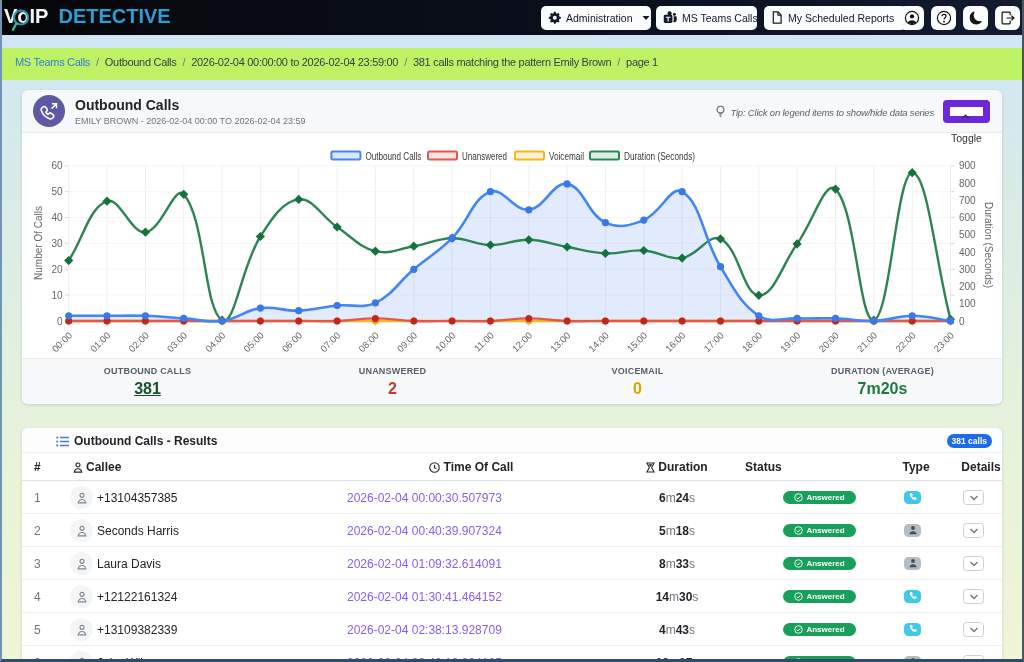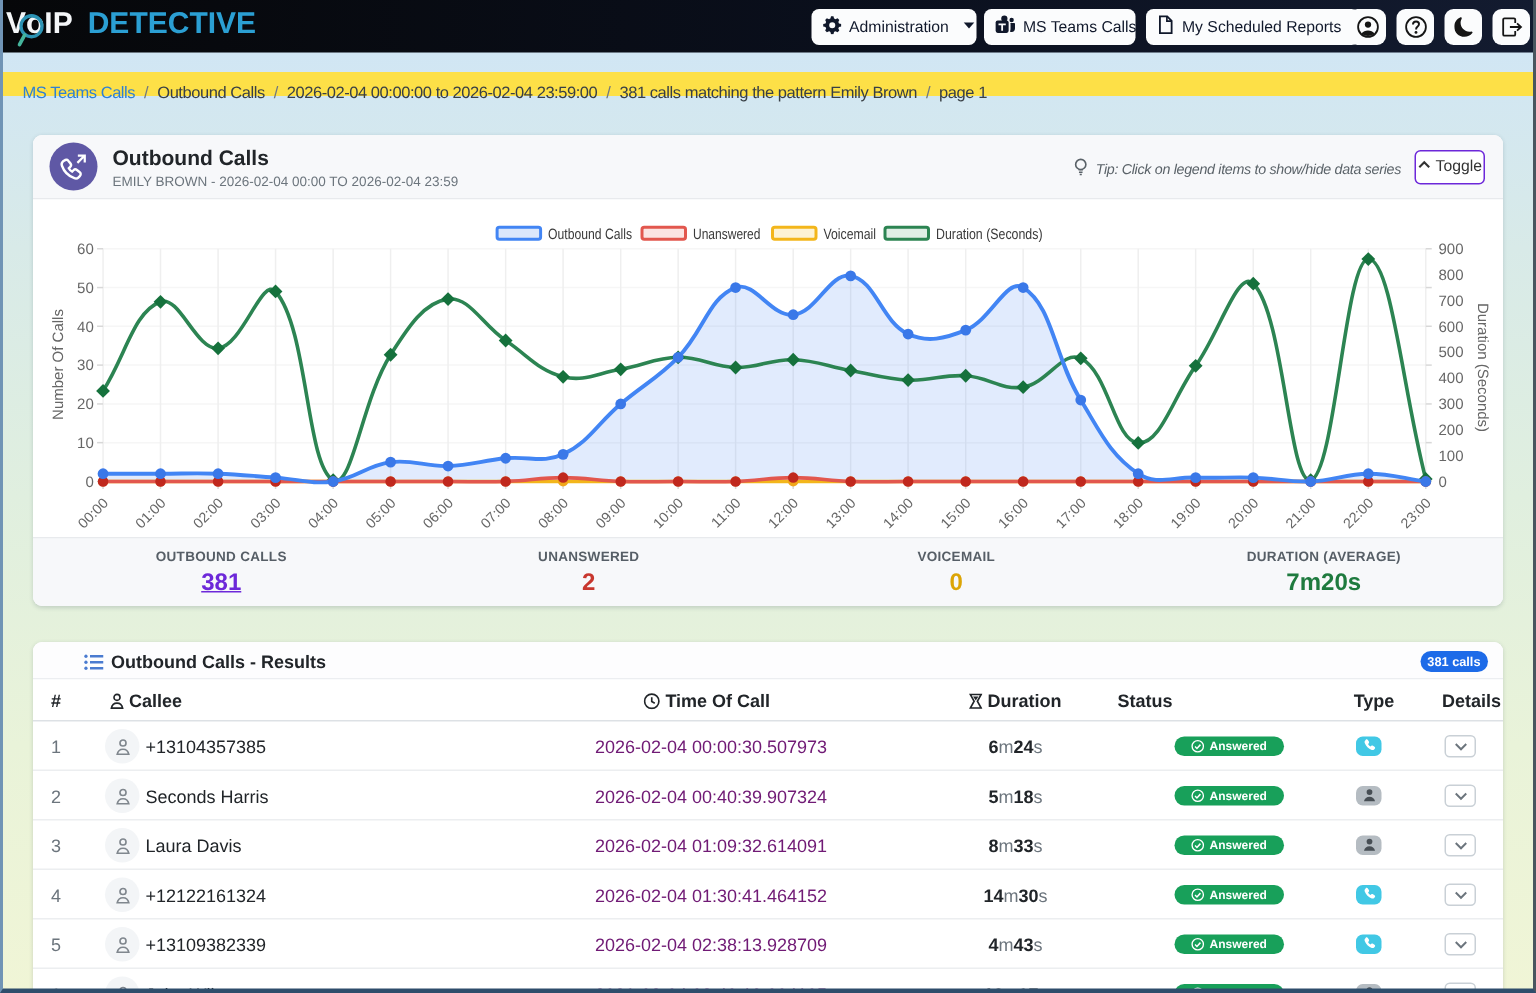--- a/index.html
+++ b/index.html
@@ -11,34 +11,34 @@
 #nav { position:absolute; left:0; top:0; width:1024px; height:35px;
   background:linear-gradient(90deg,#060709 0%,#0a0f1c 55%,#131b30 100%); }
 #logo { position:absolute; left:4px; top:5px; font-size:20px; font-weight:bold; color:#f4f6f8; }
 #logo .det { color:#2b9fd3; margin-left:10px; font-size:20px; }
 #logo .oo { position:relative; display:inline-block; }
 .navbtn { position:absolute; top:6px; height:24px; background:#fbfcfd; border-radius:5px; color:#10182b;
   font-size:10.5px; line-height:24px; white-space:nowrap; }
 .sqbtn { position:absolute; top:6px; width:25px; height:24px; background:#fbfcfd; border-radius:6px; }
 .sqbtn svg { position:absolute; left:50%; top:50%; transform:translate(-50%,-50%); }
 
-#crumb { position:absolute; left:0; top:48px; width:1024px; height:16px; background:#fde047;
+#crumb { position:absolute; left:0; top:48px; width:1024px; height:32px; background:#bef264;
   font-size:11px; letter-spacing:-0.3px; color:#383f45; line-height:28px; padding-left:15px;}
 #crumb a { color:#2f80d4; text-decoration:none; }
 #crumb .sep { color:#70787f; margin:0 6px; }
 
 .card { position:absolute; background:#fff; border-radius:6px; box-shadow:0 1px 3px rgba(40,60,80,.18); }
 #card1 { left:22px; top:90px; width:980px; height:314px; }
 #c1head { position:absolute; left:0; top:0; width:980px; height:43px; background:#f7f8fa;
   border-bottom:1px solid #e8eaed; border-radius:6px 6px 0 0;}
 #c1icon { position:absolute; left:11px; top:5px; width:32px; height:32px; border-radius:50%; background:#5f58a5;}
 #c1title { position:absolute; left:53px; top:7px; font-size:14px; font-weight:bold; color:#212529;}
 #c1sub { position:absolute; left:53px; top:26px; font-size:9px; color:#6c757d;}
 #tip { position:absolute; right:68px; top:15px; font-size:9.5px; font-style:italic; color:#5a6268; letter-spacing:-0.2px; }
-#toggle { position:absolute; right:12px; top:10px; width:47px; height:23px; border:1px solid #6d28d9;
+#toggle { position:absolute; right:12px; top:10px; width:47px; height:23px; border:7px solid #6d28d9;
   border-radius:4px; font-size:10.5px; color:#333; text-align:center; line-height:21px; background:#fff;}
 #chartbox { position:absolute; left:0; top:43px; width:980px; height:225px; }
 #c1foot { position:absolute; left:0; top:268px; width:980px; height:46px; background:#f7f8fa;
   border-top:1px solid #e8eaed; border-radius:0 0 6px 6px; }
 .sumcol { position:absolute; top:7px; width:245px; text-align:center; }
 .sumlab { font-size:9px; font-weight:bold; color:#565e66; letter-spacing:.2px;}
 .sumval { font-size:16px; font-weight:bold; margin-top:4px; }
 
 #card2 { left:22px; top:428px; width:980px; height:260px; border-radius:6px 6px 0 0;}
 #c2head { position:absolute; left:0; top:0; width:980px; height:25px; background:#fdfdfe; border-bottom:1px solid #eceef1; border-radius:6px 6px 0 0;}
@@ -46,21 +46,21 @@
 #c2badge { position:absolute; right:10px; top:5.5px; height:14px; border-radius:7px; background:#1d6be8; color:#fff;
   font-size:8.5px; font-weight:bold; line-height:14px; padding:0 5px;}
 #thead { position:absolute; left:0; top:25px; width:980px; height:28px; border-bottom:1px solid #dde1e5;
   font-size:12px; font-weight:bold; color:#212529; }
 #thead div { position:absolute; top:7px; }
 .row { position:absolute; left:0; width:980px; height:33px; border-bottom:1px solid #eceef0; font-size:12px;}
 .rnum { position:absolute; left:12px; top:10px; color:#6c757d; }
 .avatar { position:absolute; left:48px; top:5px; width:23px; height:23px; border-radius:50%; background:#f3f5f7;}
 .avatar svg { position:absolute; left:50%; top:50%; transform:translate(-50%,-50%);}
 .cname { position:absolute; left:75px; top:10px; color:#212529; }
-.ctime { position:absolute; left:347px; width:210px; top:10px; color:#701a75; text-align:center;}
+.ctime { position:absolute; left:325px; width:210px; top:10px; color:#8b5cf6; text-align:left;}
 .cdur { position:absolute; left:605px; width:100px; top:10px; text-align:center; color:#6c757d;}
 .cdur b { color:#212529; }
 .badge-ans { position:absolute; left:761px; width:73px; top:10px; height:13px; border-radius:7px; background:#18a05a;
   color:#fff; font-size:8px; font-weight:bold; text-align:center; line-height:13px;}
 .tbadge { position:absolute; left:882px; top:9.5px; width:17px; height:13.5px; border-radius:4.5px; }
 .tbadge svg { position:absolute; left:50%; top:50%; transform:translate(-50%,-50%);}
 .tphone { background:#41c8e5; }
 .tperson { background:#b5bcc2; }
 .dbtn { position:absolute; left:941px; top:9px; width:21px; height:15px; border:1px solid #c9d0d6; border-radius:3.5px; background:#fff;}
 .dbtn svg { position:absolute; left:50%; top:50%; transform:translate(-50%,-50%);}
@@ -363,21 +363,21 @@
 <rect x="406" y="18.5" width="29" height="8" rx="1.5" fill="#fbe4e2" stroke="#e2574e" stroke-width="2"></rect>
         <text x="440" y="26.5" font-size="10" fill="#3a3a3a" textLength="45" lengthAdjust="spacingAndGlyphs">Unanswered</text>
 <rect x="493" y="18.5" width="29" height="8" rx="1.5" fill="#fdf3d4" stroke="#f3b61b" stroke-width="2"></rect>
         <text x="527" y="26.5" font-size="10" fill="#3a3a3a" textLength="35" lengthAdjust="spacingAndGlyphs">Voicemail</text>
 <rect x="568" y="18.5" width="29" height="8" rx="1.5" fill="#dfeee5" stroke="#2c8452" stroke-width="2"></rect>
         <text x="602" y="26.5" font-size="10" fill="#3a3a3a" textLength="71" lengthAdjust="spacingAndGlyphs">Duration (Seconds)</text>
 </svg></div>
   <div id="c1foot">
     <div class="sumcol" style="left:3px;">
         <div class="sumlab">OUTBOUND CALLS</div>
-        <div class="sumval" style="color:#6d28d9;text-decoration:underline;">381</div>
+        <div class="sumval" style="color:#14532d;text-decoration:underline;">381</div>
       </div>
     <div class="sumcol" style="left:248px;">
         <div class="sumlab">UNANSWERED</div>
         <div class="sumval" style="color:#c8372e;">2</div>
       </div>
     <div class="sumcol" style="left:493px;">
         <div class="sumlab">VOICEMAIL</div>
         <div class="sumval" style="color:#dca506;">0</div>
       </div>
     <div class="sumcol" style="left:738px;">

